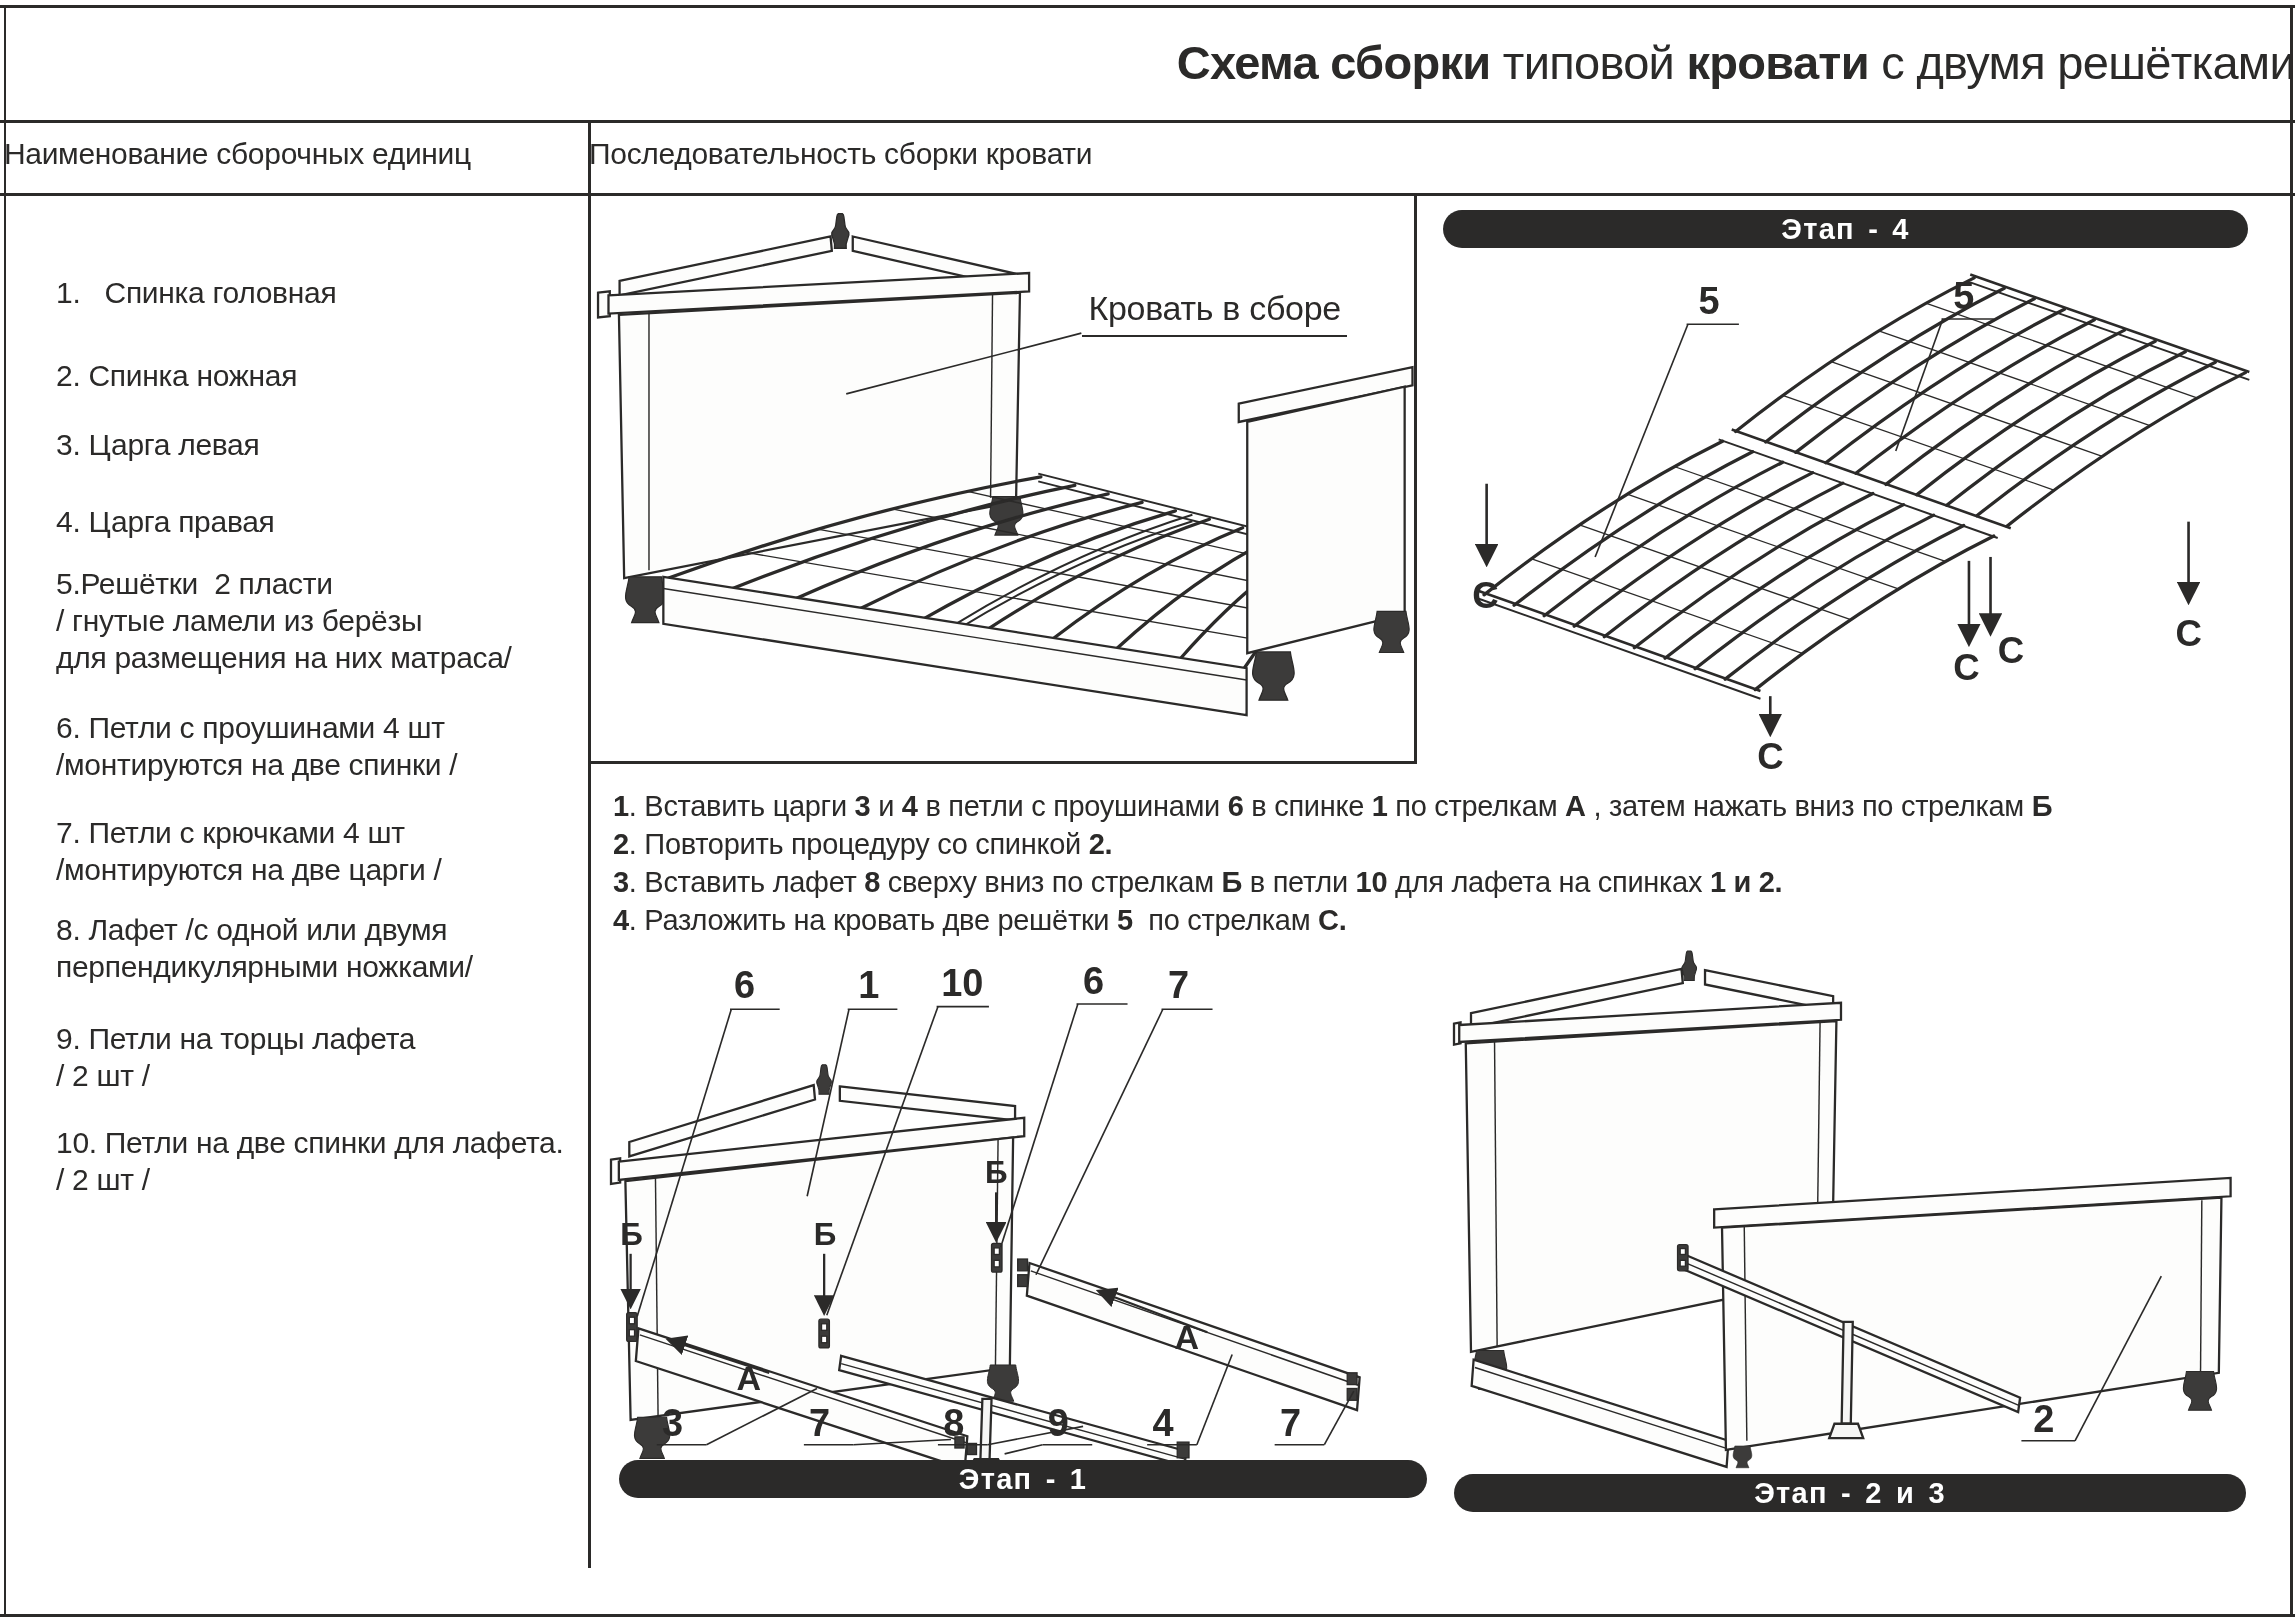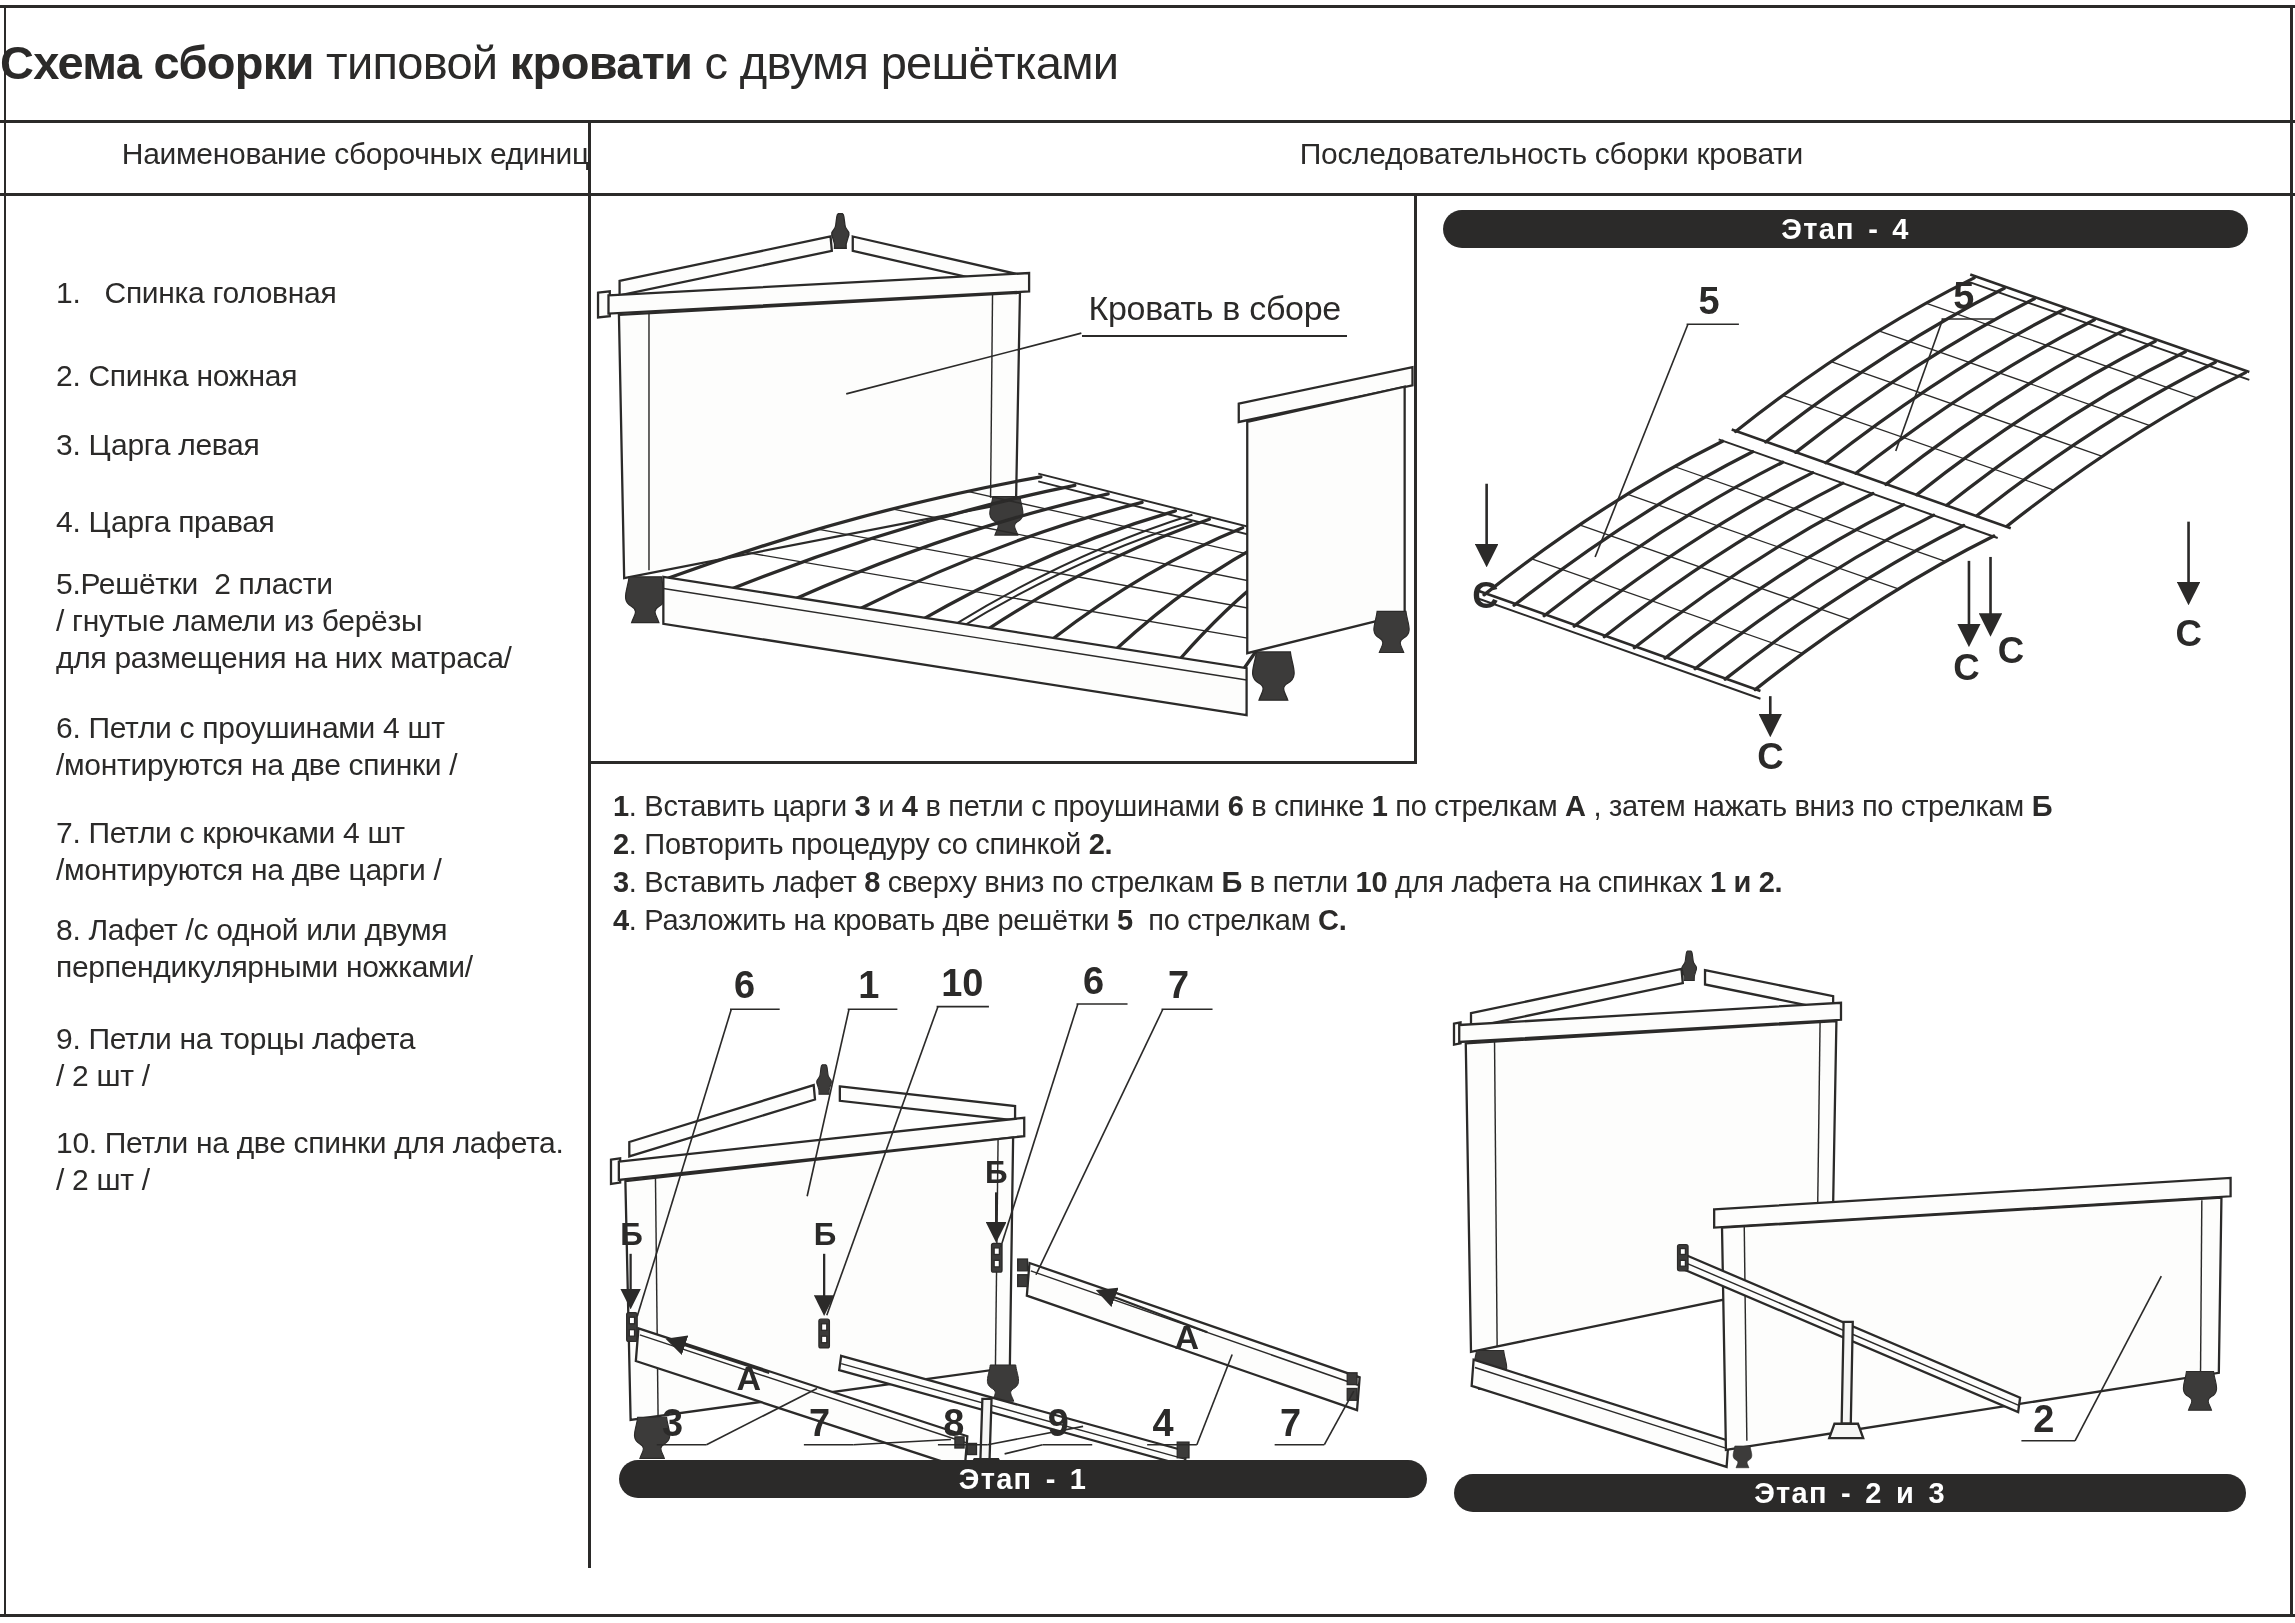--- a/index.html
+++ b/index.html
@@ -1,24 +1,24 @@
 <!DOCTYPE html>
 <html style="font-size:10.5px"><head>
 <meta charset="utf-8">
 <style>
   html,body{margin:0;padding:0;background:#fff;}
   body{font-family:"Liberation Sans",sans-serif;color:#2b2a29;}
   #page{position:relative;width:2295px;height:1624px;background:#ffffff;overflow:hidden;}
   .rule{position:absolute;background:#2b2a29;}
   .pre{white-space:pre;}
   
-  .title{position:absolute;top:35px;left:0;width:100%;text-align:left;font-size:47px;letter-spacing:-0.7px;}
+  .title{position:absolute;top:35px;left:0;width:100%;text-align:right;font-size:47px;letter-spacing:-0.7px;}
   .title .b{font-weight:bold;}
   
-  .hdr{position:absolute;top:137px;font-size:30px;letter-spacing:-0.3px;text-align:right;}
+  .hdr{position:absolute;top:137px;font-size:30px;letter-spacing:-0.3px;text-align:left;}
   
   .part{position:absolute;left:56px;font-size:30px;line-height:37px;letter-spacing:-0.3px;white-space:pre;}
   
   .caption{position:absolute;left:1082px;top:289px;font-size:34px;letter-spacing:-0.3px;
            padding:0 6.5px 6.5px 6.5px;border-bottom:2.6px solid #2b2a29;}
   
   .instr{position:absolute;left:613px;top:787px;font-size:29px;line-height:38px;letter-spacing:-0.3px;width:1673px;}
   .instr span{white-space:pre;}
   .instr .b{font-weight:bold;}
   

